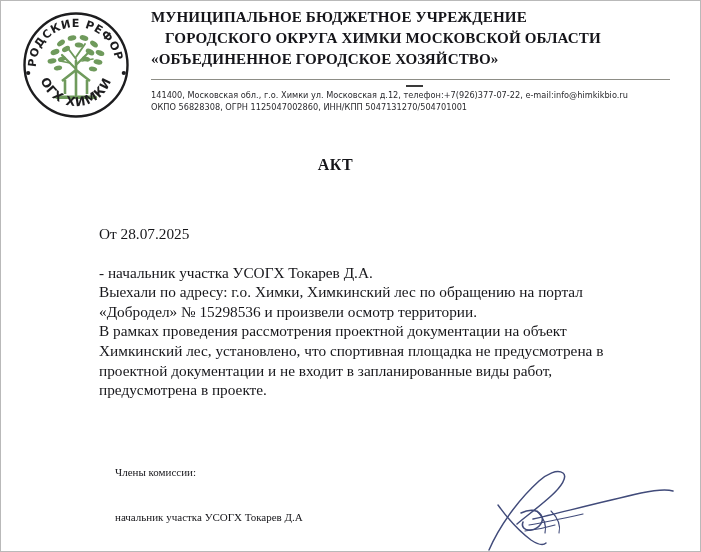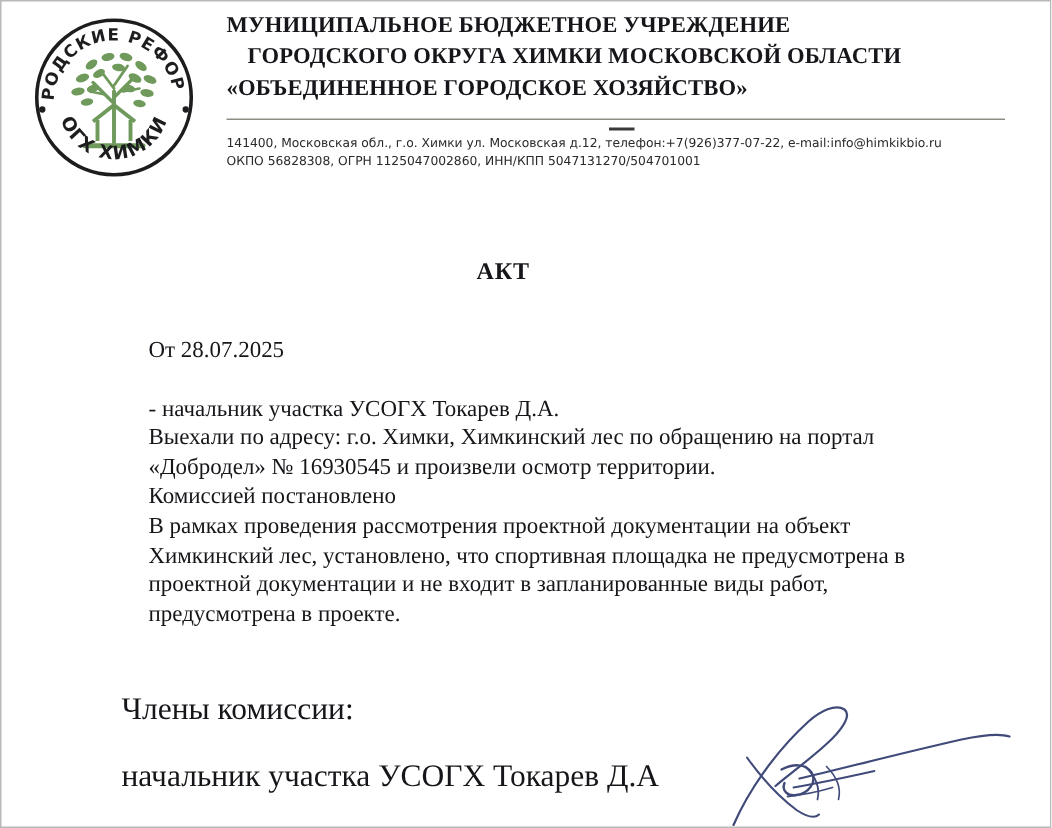--- a/index.html
+++ b/index.html
@@ -76,21 +76,21 @@
     line-height: 11.5px;
     color: #2a2a2e;
     margin-top: 3px;
     margin-right: 8px;
     white-space: nowrap;
   }
 
   
   .doc-title {
     position: absolute;
-    top: 172px;
+    top: 155px;
     left: 0;
     width: 701px;
     text-align: center;
     font-weight: bold;
     font-size: 16px;
     letter-spacing: 0.6px;
     padding-right: 32px;
     box-sizing: border-box;
   }
 
@@ -104,24 +104,24 @@
     line-height: 19.6px;
   }
   .line { white-space: nowrap; }
   .gap-md { height: 19px; }
 
   .date-line { font-size: 15.3px; }
 
   
   .sign-area {
     position: absolute;
-    left: 80px;
+    left: 114px;
     top: 462px;
     width: 560px;
-    font-size: 21px;
+    font-size: 11px;
     line-height: 19.6px;
   }
   .sign-members { }
   .sign-person { margin-top: 25px; }
 
   .signature {
     position: absolute;
     left: 472px;
     top: 466px;
     width: 225px;
@@ -214,22 +214,21 @@
     </div>
   </div>
 
   <div class="doc-title">АКТ</div>
 
   <div class="body-area">
     <div class="line date-line">От 28.07.2025</div>
     <div class="gap-md"></div>
     <div class="line">- начальник участка УСОГХ Токарев Д.А.</div>
     <div class="line">Выехали по адресу: г.о. Химки,  Химкинский лес по обращению на портал</div>
-    <div class="line">«Добродел» № 16930545 и произвели осмотр территории.</div>
-    <div class="line">Комиссией постановлено</div>
+    <div class="line">«Добродел» № 15298536 и произвели осмотр территории.</div>
     <div class="line">В рамках проведения  рассмотрения проектной документации на объект</div>
     <div class="line">Химкинский лес, установлено, что спортивная площадка не предусмотрена в</div>
     <div class="line">проектной документации и не входит в запланированные виды работ,</div>
     <div class="line">предусмотрена в проекте.</div>
   </div>
 
   <div class="sign-area">
     <div class="sign-members">Члены комиссии:</div>
     <div class="sign-person">начальник участка УСОГХ Токарев Д.А</div>
   </div>

